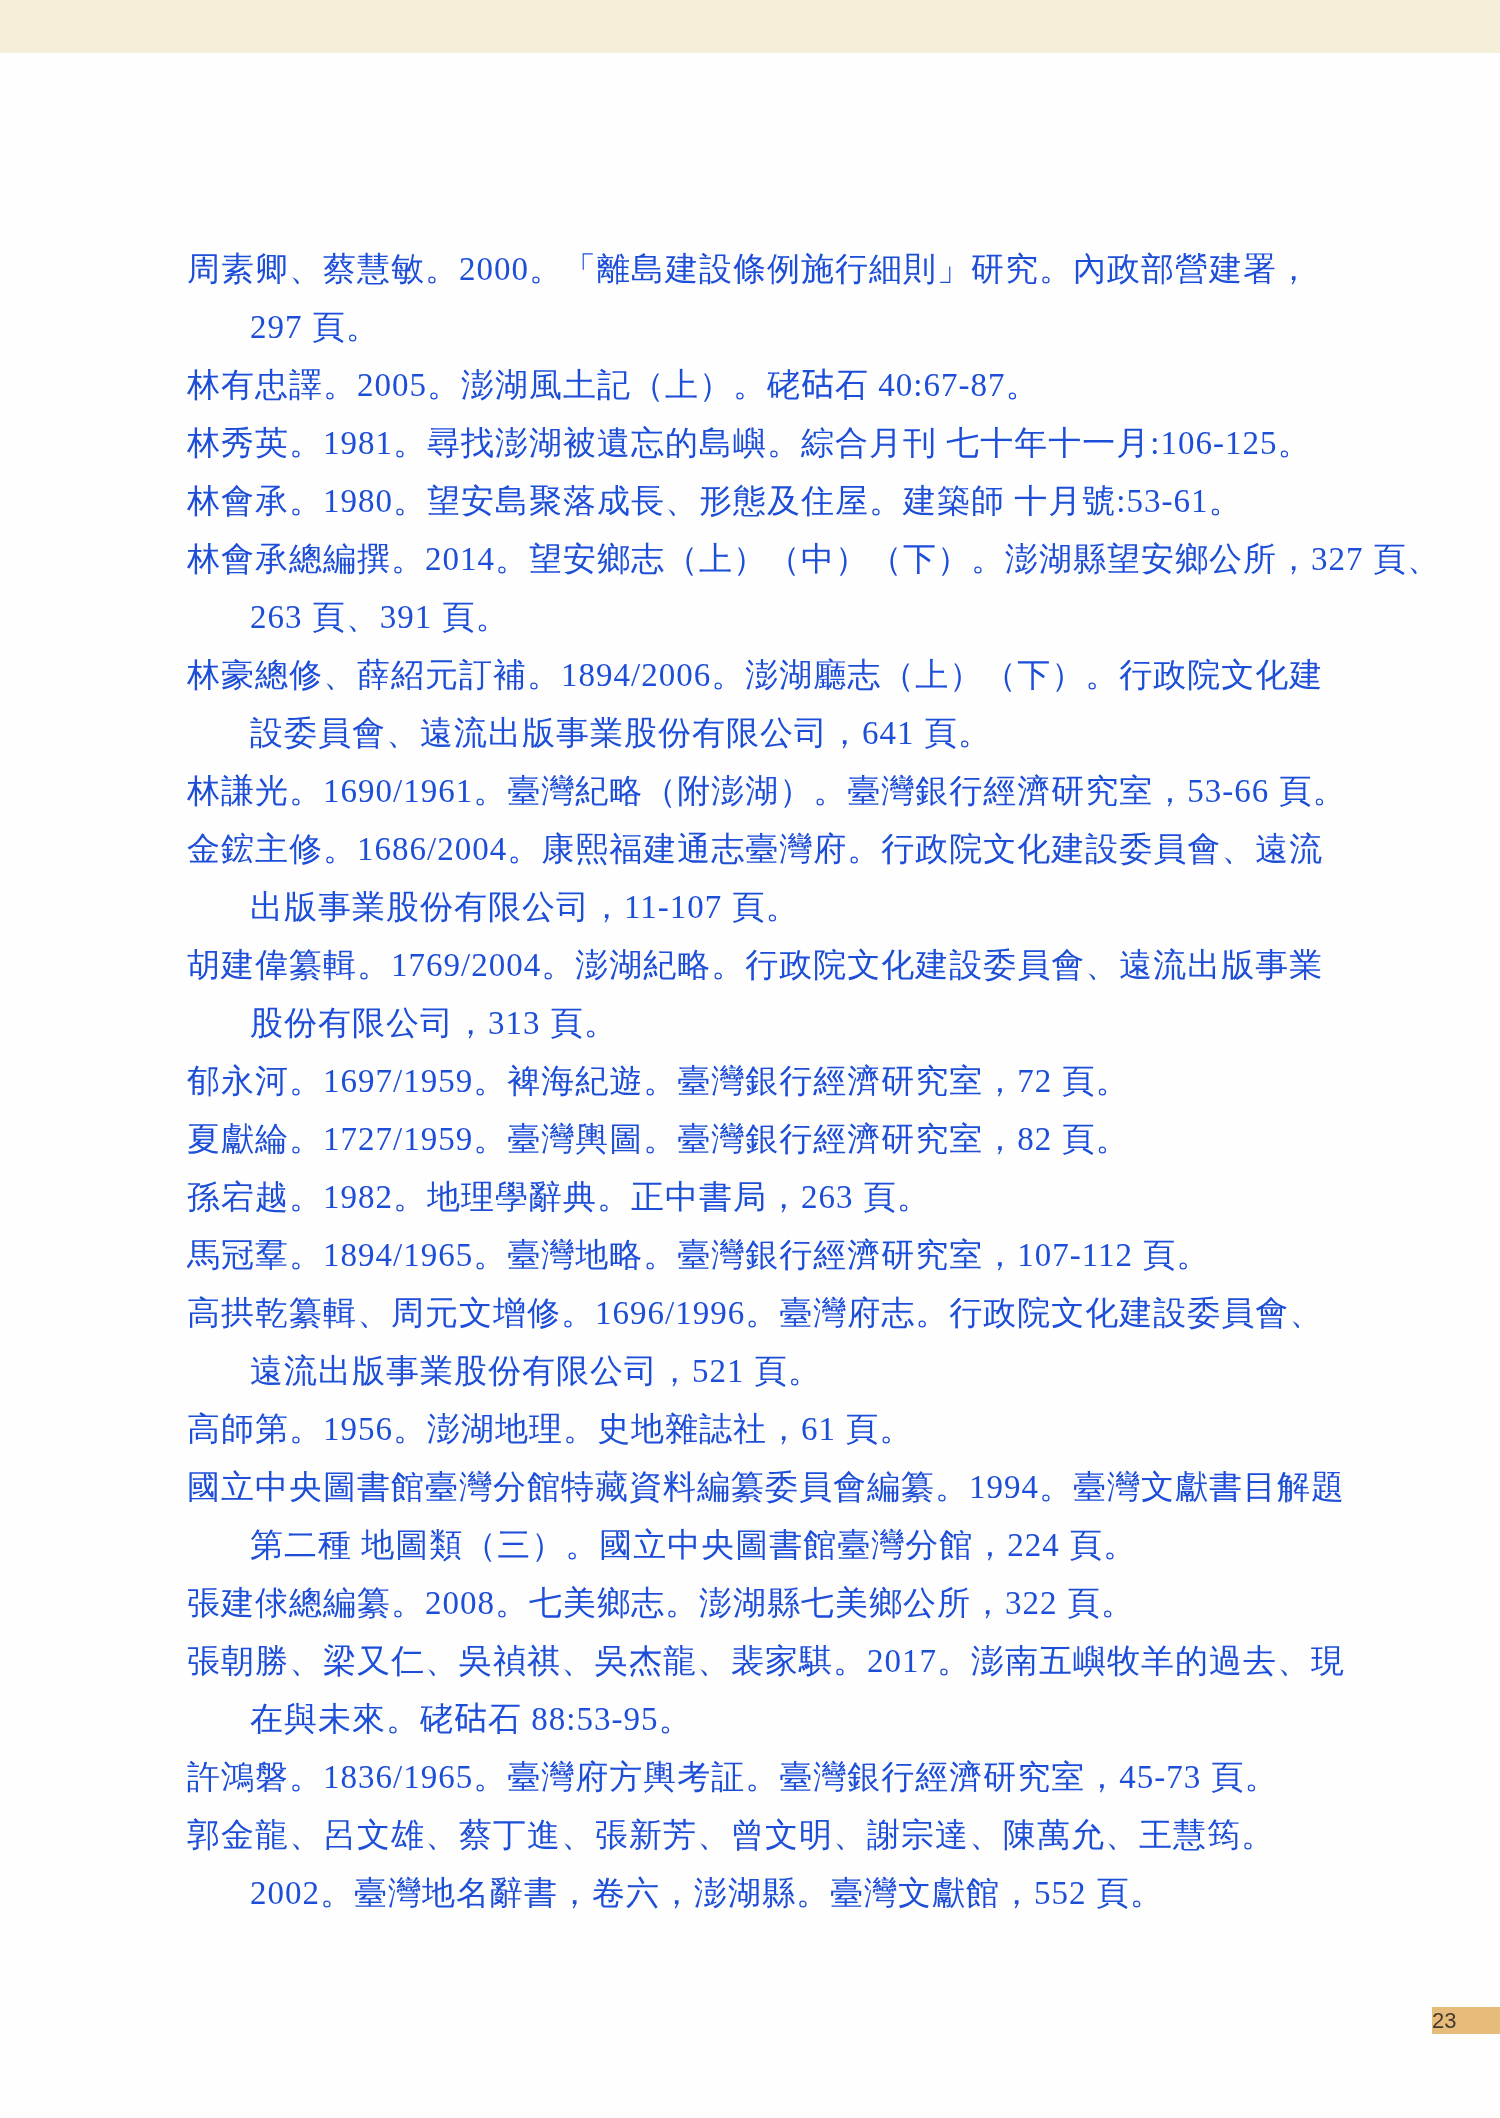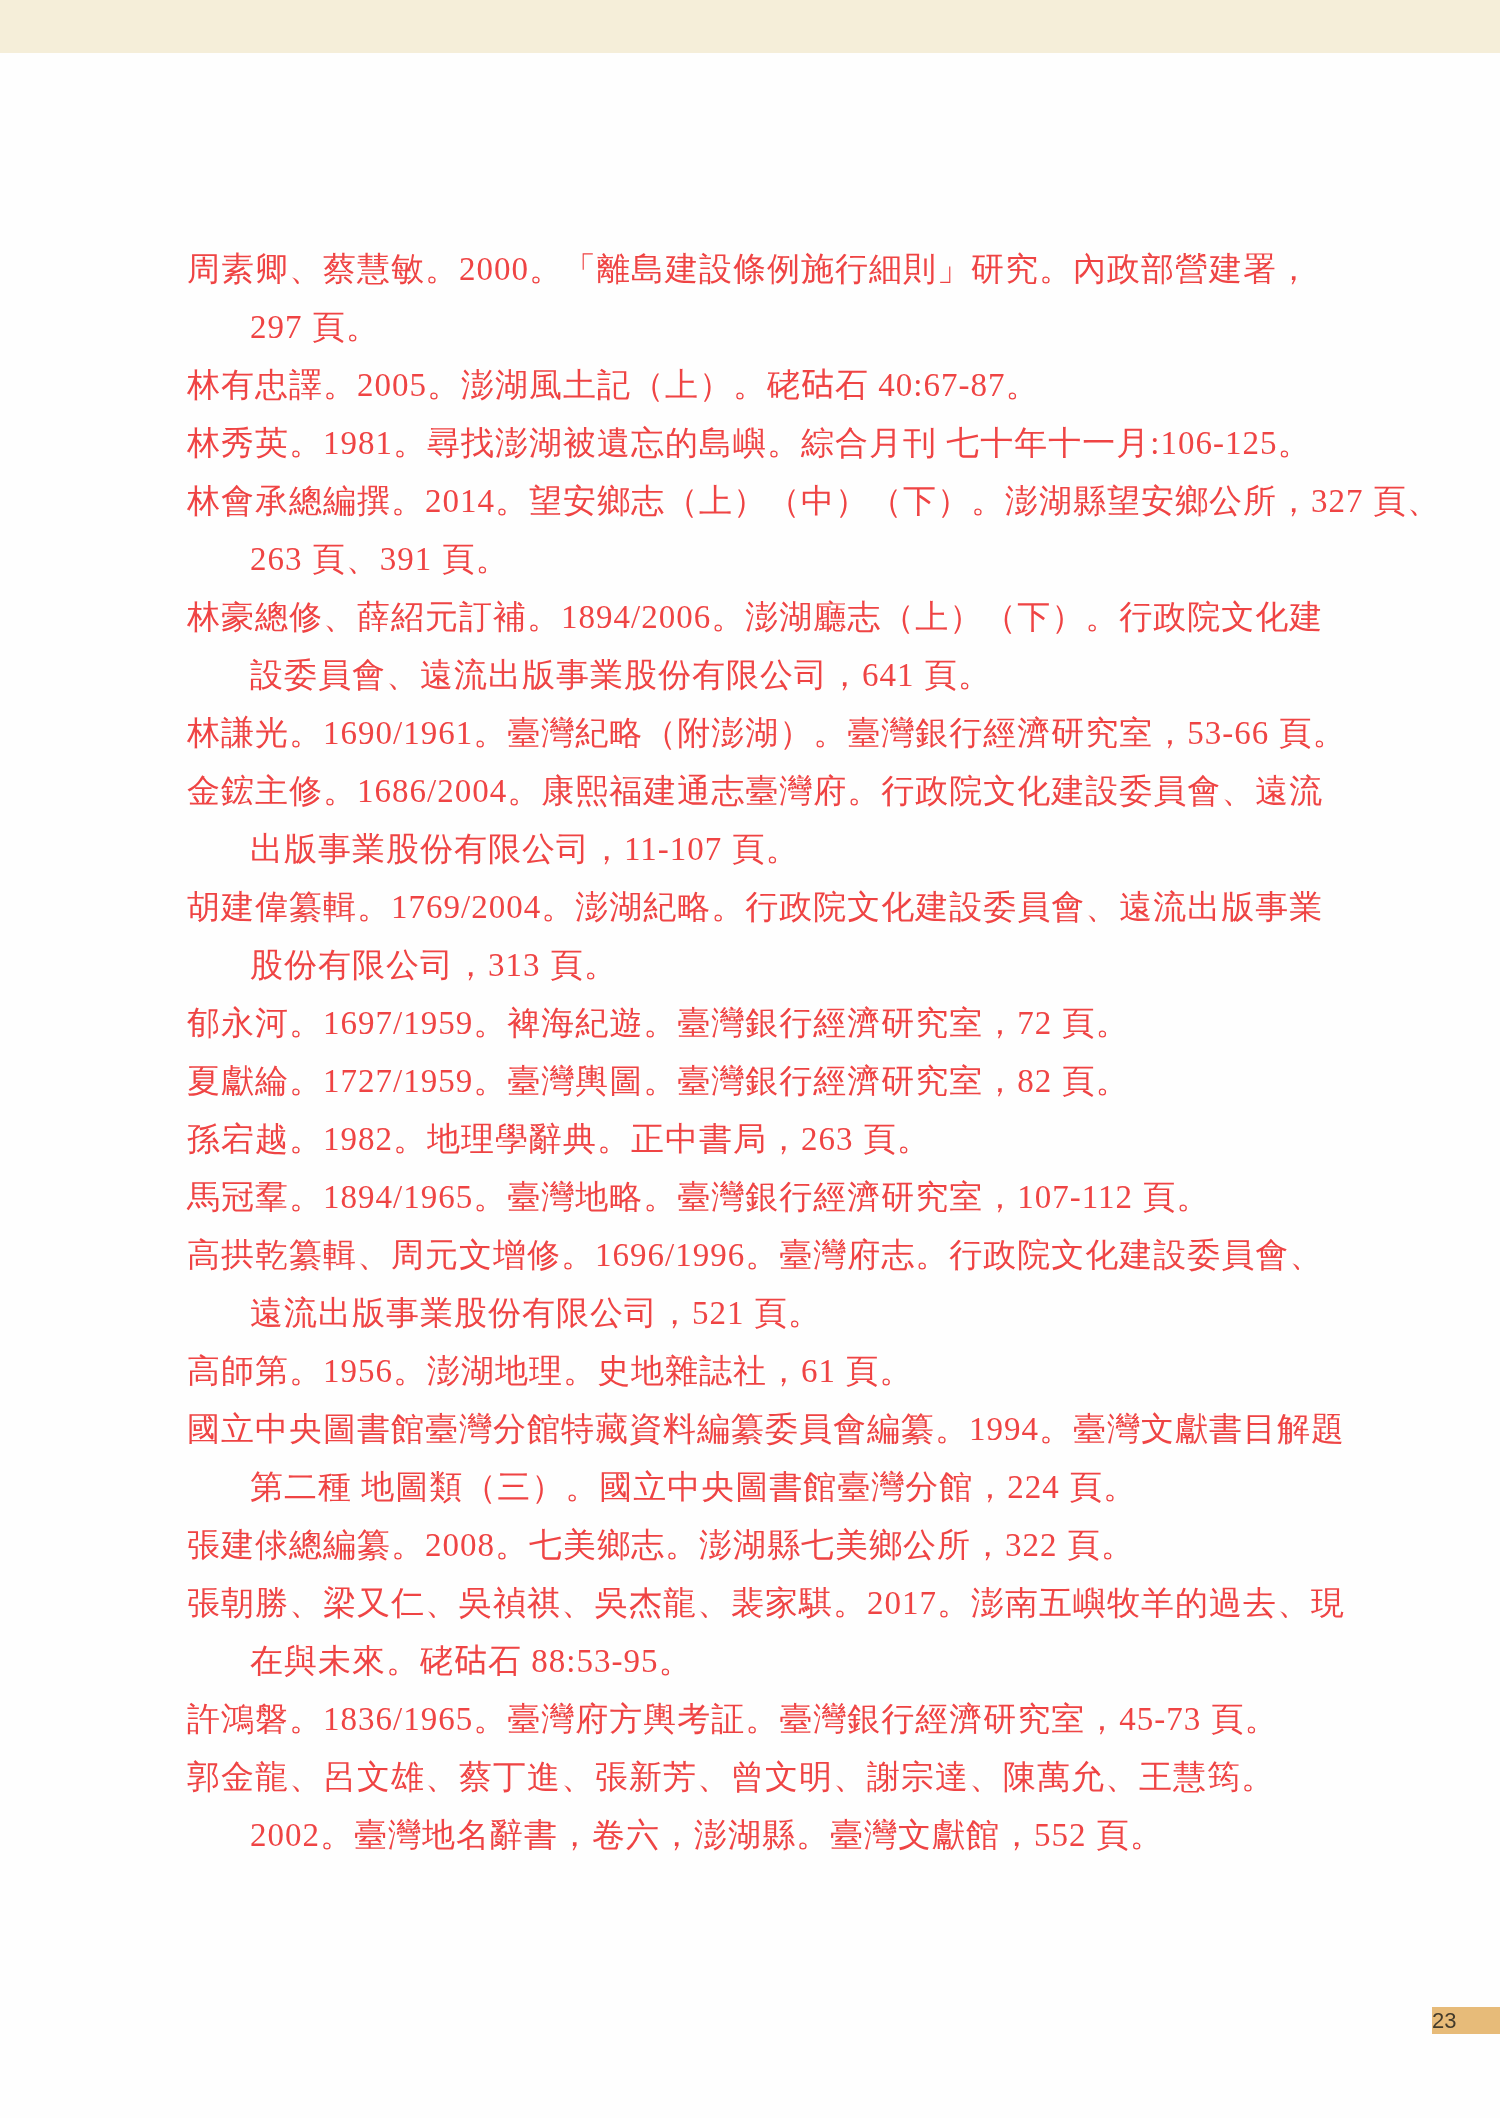--- a/index.html
+++ b/index.html
@@ -45,30 +45,33 @@
     line-height: 27px;
     color: #433b2b;
   }
 </style>
 </head>
 <body>
 
 <div class="page">
   <div class="top-band" style="background: rgb(245, 238, 217);"></div>
 
-  <main class="refs" style="color: #ef4444;">
+  <main class="refs" style="color: #1d4ed8;">
       <div class="entry">
         <div class="line">周素卿、蔡慧敏。2000。「離島建設條例施行細則」研究。內政部營建署，</div>
         <div class="line cont">297 頁。</div>
       </div>
       <div class="entry">
         <div class="line">林有忠譯。2005。澎湖風土記（上）。硓𥑮石 40:67-87。</div>
       </div>
       <div class="entry">
         <div class="line">林秀英。1981。尋找澎湖被遺忘的島嶼。綜合月刊 七十年十一月:106-125。</div>
+      </div>
+      <div class="entry">
+        <div class="line">林會承。1980。望安島聚落成長、形態及住屋。建築師 十月號:53-61。</div>
       </div>
       <div class="entry">
         <div class="line">林會承總編撰。2014。望安鄉志（上）（中）（下）。澎湖縣望安鄉公所，327 頁、</div>
         <div class="line cont">263 頁、391 頁。</div>
       </div>
       <div class="entry">
         <div class="line">林豪總修、薛紹元訂補。1894/2006。澎湖廳志（上）（下）。行政院文化建</div>
         <div class="line cont">設委員會、遠流出版事業股份有限公司，641 頁。</div>
       </div>
       <div class="entry">

